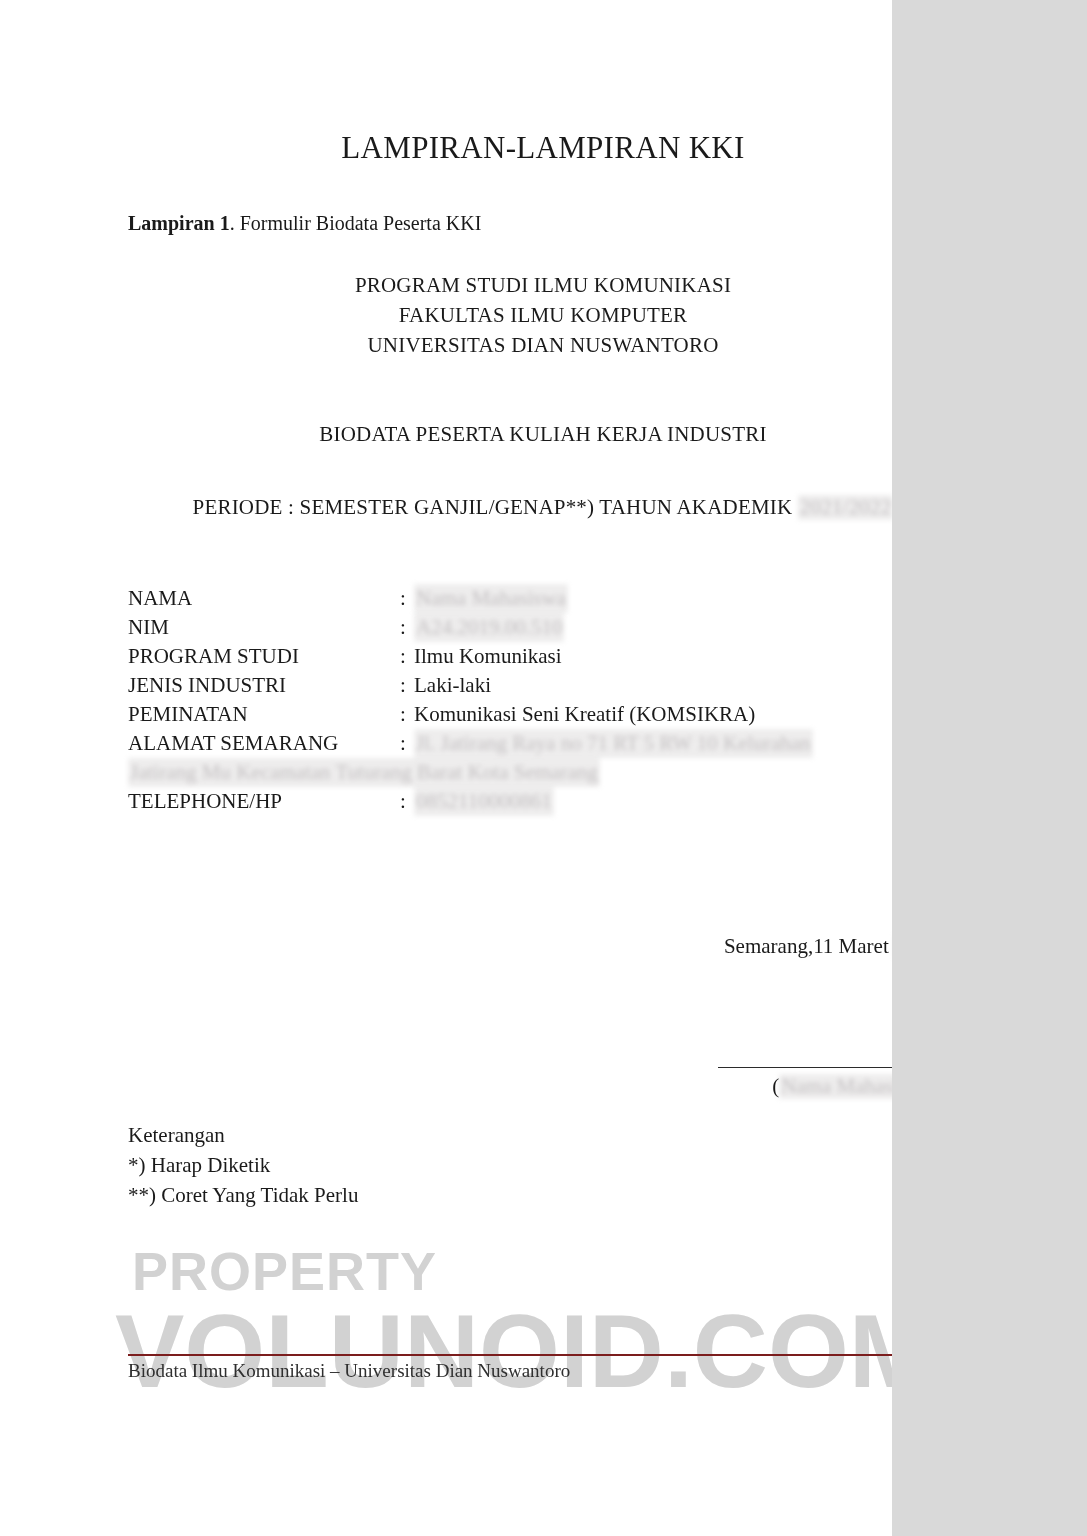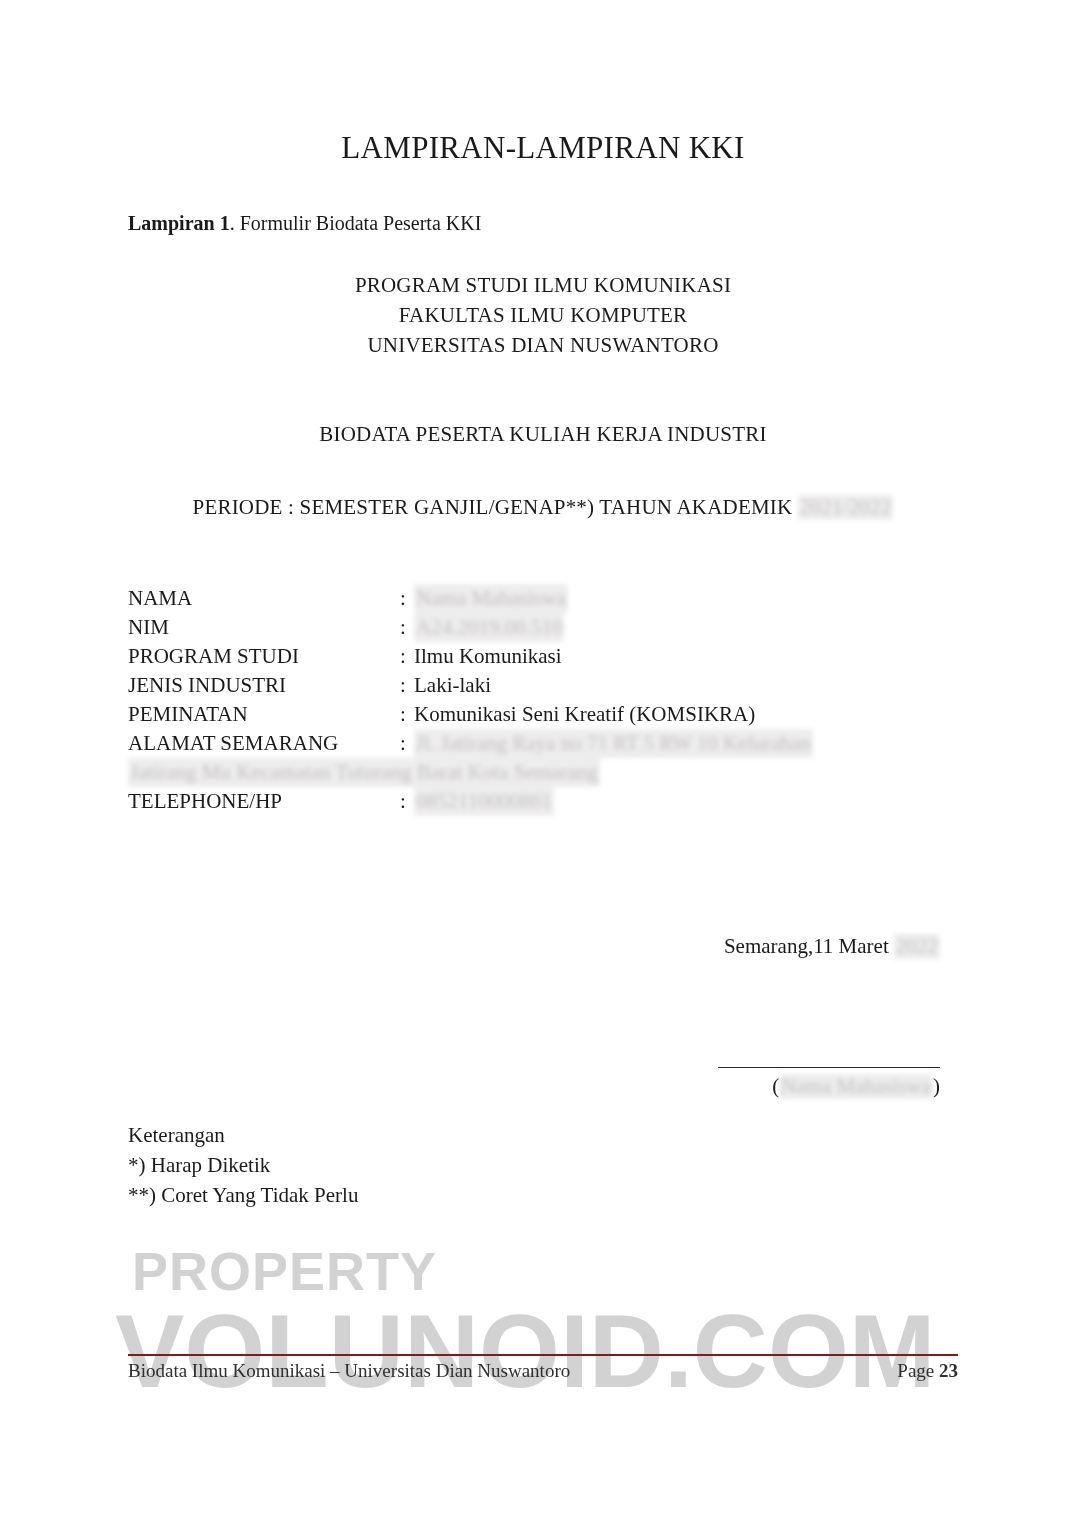--- a/index.html
+++ b/index.html
@@ -5,21 +5,21 @@
   html, body {
     margin: 0;
     padding: 0;
     background: #d9d9d9;
   }
   body {
     font-family: "Liberation Serif", serif;
   }
   .page {
     position: relative;
-    width: 1087px;
+    width: 892px;
     height: 1536px;
     background: #ffffff;
     overflow: hidden;
     box-sizing: border-box;
   }
   .content {
     position: absolute;
     left: 128px;
     top: 0;
     width: 830px;

